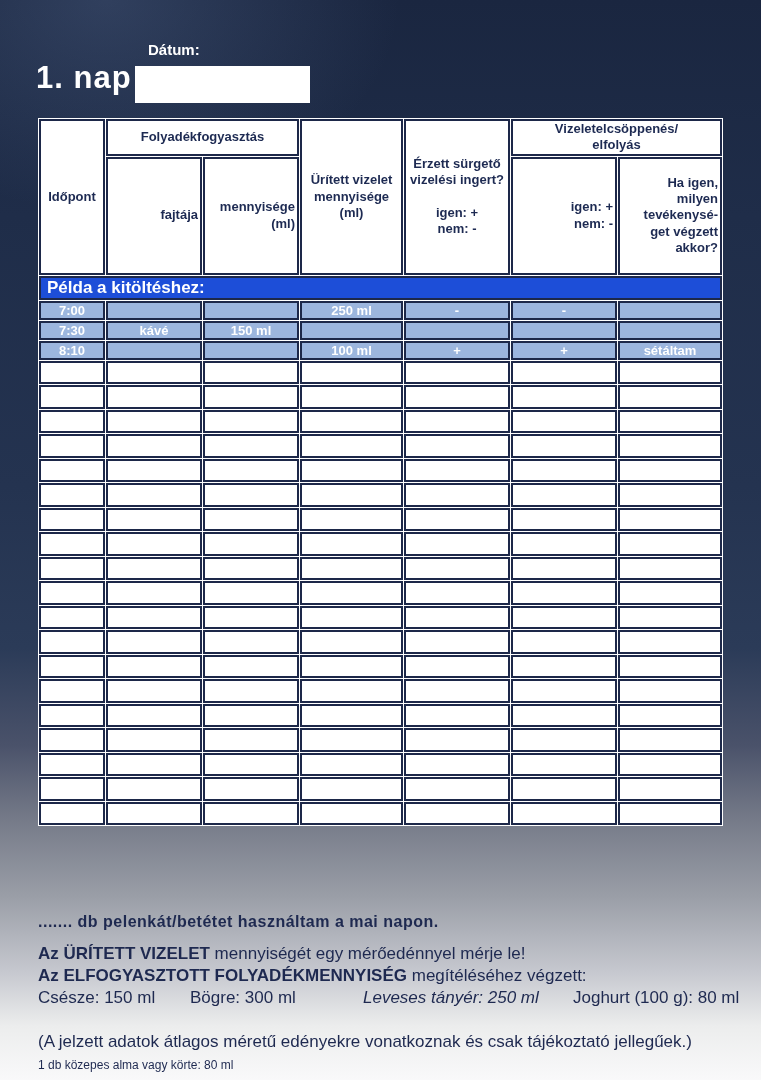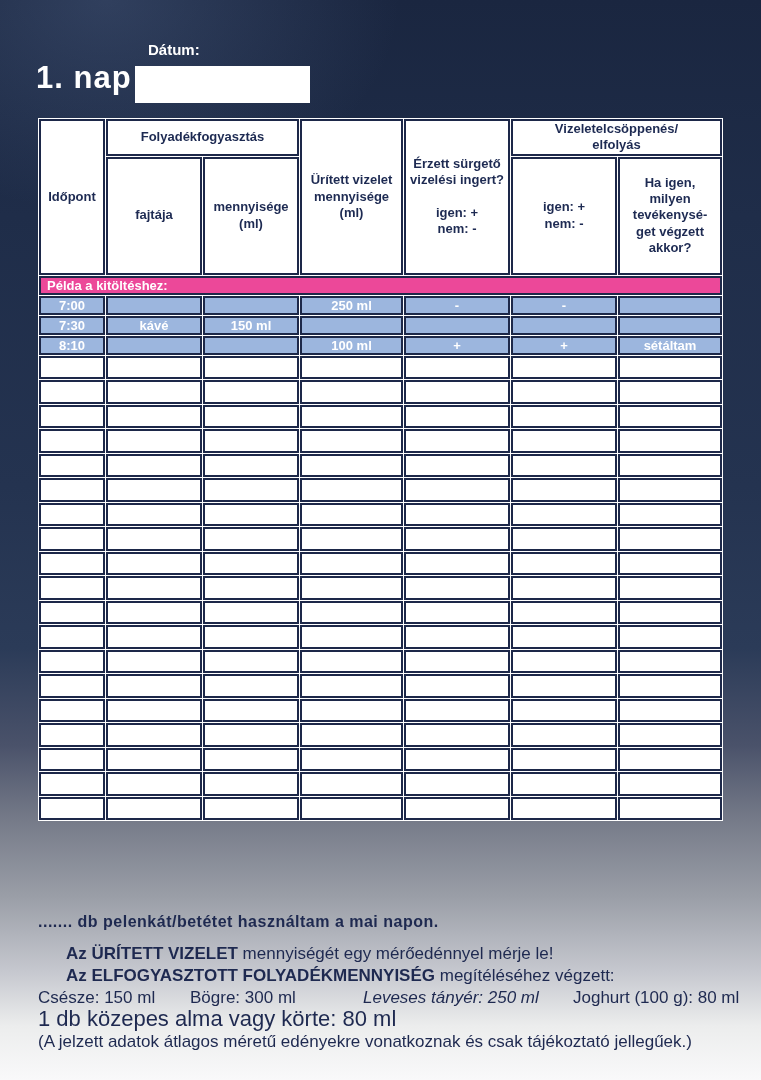--- a/index.html
+++ b/index.html
@@ -49,45 +49,45 @@
     box-sizing:border-box;
     text-align:center;
     vertical-align:middle;
     overflow:hidden;
   }
   table.diary th{
     color:#1d2a52;font-size:13px;font-weight:bold;line-height:1.25;
     white-space:pre-line;
   }
   tr.hdr-group th{height:34px;}
-  tr.hdr-sub th{height:118px;}
+  tr.hdr-sub th{height:118px;text-align:right;}
   tr.pelda-row td{
-    height:15px;background:#ec4899;color:#ffffff;
-    font-size:13px;font-weight:bold;text-align:left;padding-left:6px;
+    height:15px;background:#1d4ed8;color:#ffffff;
+    font-size:17px;font-weight:bold;text-align:left;padding-left:6px;
   }
   tr.example-row td{
     height:19px;background:#9cb6de;color:#ffffff;
     font-size:13px;font-weight:bold;
   }
   tr.empty-row td{height:23.5px;}
   .footer{
     position:absolute;left:38px;width:690px;color:#1e2950;
   }
   .pads-line{top:913px;font-size:16px;font-weight:bold;letter-spacing:.5px;}
   .measure-line{top:944px;font-size:17px;}
   .help-line{top:966px;font-size:17px;}
   .portions-line{top:988px;font-size:17px;height:20px;}
   .portions-line span{position:absolute;top:0;white-space:nowrap;}
   .portion-0{left:0;}
   .portion-1{left:152px;}
   .portion-2{left:325px;font-style:italic;}
   .portion-3{left:535px;}
-  .apple-line{top:1006px;font-size:22px;}
+  .apple-line{top:1058px;font-size:12px;}
   .note-line{top:1032px;font-size:17px;}
-  .b{font-weight:bold;margin-left:28px;}
+  .b{font-weight:bold;}
 </style>
 </head>
 <body>
 
 <div class="page">
 
   <div class="day-title">1. nap</div>
   <div class="date-label">Dátum:</div>
   <input class="date-box" type="text" value="" style="">
 

